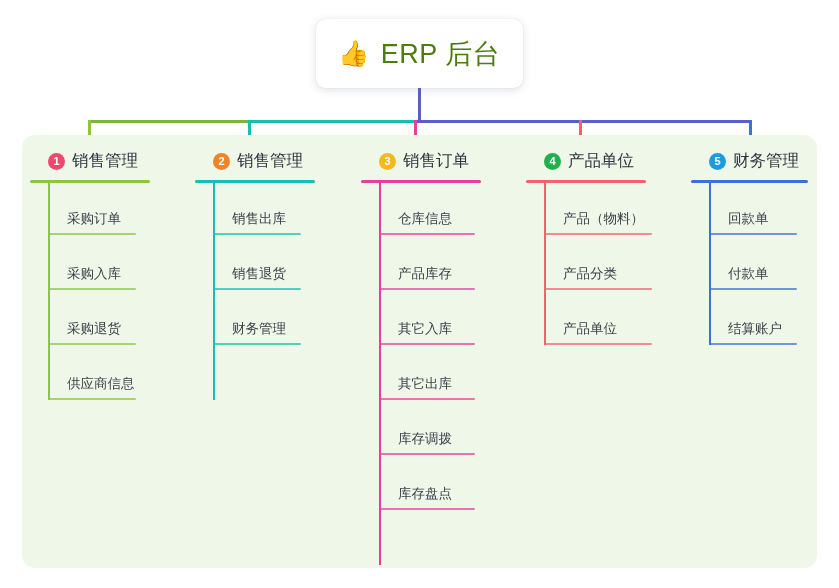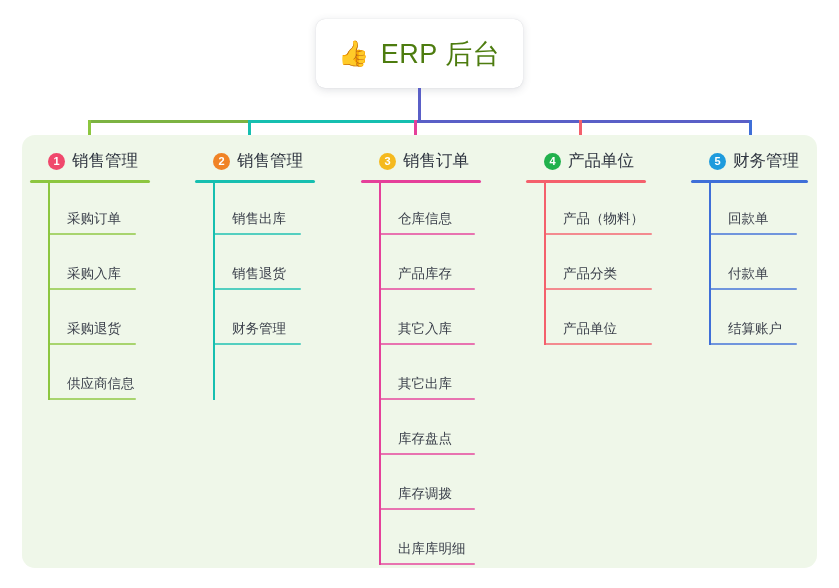--- a/index.html
+++ b/index.html
@@ -222,29 +222,25 @@
             </div>
             <div class="leaf">
               <span class="leaf-label">其它入库</span>
               <div class="leaf-rule" style="width: 96px; background: rgb(229, 64, 154); opacity: 0.72;"></div>
             </div>
             <div class="leaf">
               <span class="leaf-label">其它出库</span>
               <div class="leaf-rule" style="width: 96px; background: rgb(229, 64, 154); opacity: 0.72;"></div>
             </div>
             <div class="leaf">
+              <span class="leaf-label">库存调拨</span>
+              <div class="leaf-rule" style="width: 96px; background: rgb(229, 64, 154); opacity: 0.72;"></div>
+            </div>
+            <div class="leaf">
               <span class="leaf-label">库存盘点</span>
-              <div class="leaf-rule" style="width: 96px; background: rgb(229, 64, 154); opacity: 0.72;"></div>
-            </div>
-            <div class="leaf">
-              <span class="leaf-label">库存调拨</span>
-              <div class="leaf-rule" style="width: 96px; background: rgb(229, 64, 154); opacity: 0.72;"></div>
-            </div>
-            <div class="leaf">
-              <span class="leaf-label">出库库明细</span>
               <div class="leaf-rule" style="width: 96px; background: rgb(229, 64, 154); opacity: 0.72;"></div>
             </div>
           </div>
         </div>
         <div class="col" style="left: 504px; width: 146px; top: 10px;">
           <div class="col-head">
             <span class="badge" style="background: rgb(33, 177, 76);">4</span>
             <span class="col-title">产品单位</span>
           </div>
           <div class="col-rule" style="width: 120px; background: rgb(244, 96, 108);"></div>

